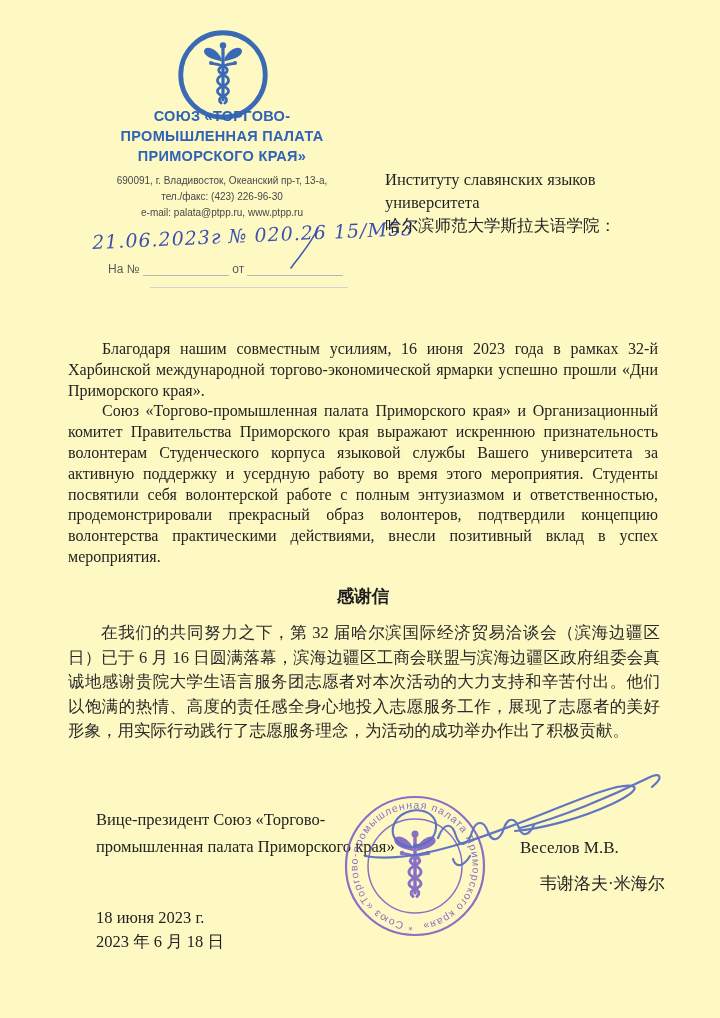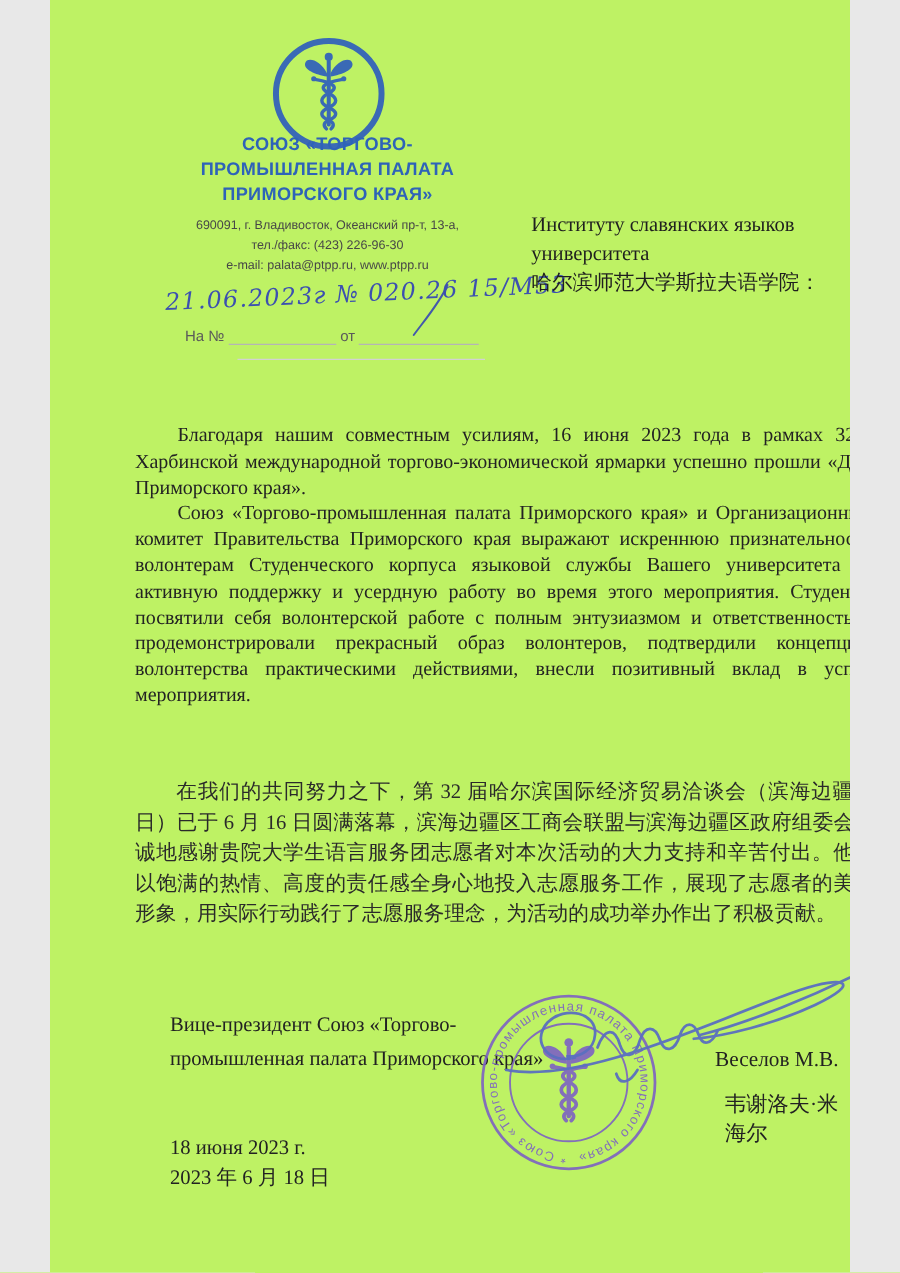--- a/index.html
+++ b/index.html
@@ -1,21 +1,21 @@
 <!DOCTYPE html>
 <html><head>
 <meta charset="utf-8">
 <style>
   html,body{margin:0;padding:0;}
   body{background:#e8e8e8;}
   .page{
     position:relative;
-    width:640px;height:1018px;
+    width:720px;height:1018px;
     margin:0 auto;
-    background:#bef264;
+    background:#fef9c3;
     overflow:hidden;
     font-family:"Liberation Serif", serif;
     color:#262626;
   }
   .abs{position:absolute;}
   
   .logo{left:175px;top:26px;width:96px;height:98px;color:#3a6ab5;}
   .orgname{
     left:72px;top:106px;width:300px;
     text-align:center;
@@ -69,21 +69,21 @@
   .body-zh{
     left:68px;top:621px;width:592px;
     font-size:16.5px;line-height:24.5px;
     text-align:justify;text-indent:33px;color:#2a2a2a;
   }
   
   .sig-pos-ru{left:96px;top:806px;width:340px;font-size:16.5px;line-height:27px;color:#222;}
   .sig-pos-zh{left:96px;top:872px;font-size:17px;color:#222;}
   .sig-date-ru{left:96px;top:908px;font-size:16.5px;color:#222;}
   .sig-date-zh{left:96px;top:931px;font-size:16.5px;color:#222;}
-  .sig-name-ru{left:532px;top:838px;font-size:17px;color:#222;}
+  .sig-name-ru{left:520px;top:838px;font-size:17px;color:#222;}
   .sig-name-zh{left:540px;top:872px;font-size:17px;color:#222;}
   
   .stamp{left:330px;top:781px;width:170px;height:170px;color:#7b5ec6;opacity:.88;}
   .stamp text{
     font-family:"Liberation Sans", sans-serif;
     font-size:10.5px;letter-spacing:1px;fill:currentColor;
   }
   .ink{left:0;top:0;width:720px;height:1018px;pointer-events:none;}
 </style>
 </head>
@@ -138,20 +138,21 @@
     <div>университета</div>
     <div>哈尔滨师范大学斯拉夫语学院：</div>
   </div>
 
 
   <div class="abs body-ru">
     <p>Благодаря нашим совместным усилиям, 16 июня 2023 года в рамках  32-й Харбинской международной торгово-экономической ярмарки успешно прошли «Дни Приморского края».</p>
     <p>Союз  «Торгово-промышленная  палата  Приморского  края»  и Организационный комитет Правительства Приморского края  выражают искреннюю признательность волонтерам Студенческого корпуса языковой службы Вашего университета за активную поддержку и усердную работу во время этого  мероприятия. Студенты посвятили себя волонтерской работе с полным энтузиазмом и ответственностью, продемонстрировали прекрасный образ волонтеров, подтвердили  концепцию волонтерства практическими действиями, внесли  позитивный вклад в успех мероприятия.</p>
   </div>
 
+  <div class="abs title-zh">感谢信</div>
 
   <div class="abs body-zh">在我们的共同努力之下，第 32 届哈尔滨国际经济贸易洽谈会（滨海边疆区日）已于 6 月 16 日圆满落幕，滨海边疆区工商会联盟与滨海边疆区政府组委会真诚地感谢贵院大学生语言服务团志愿者对本次活动的大力支持和辛苦付出。他们以饱满的热情、高度的责任感全身心地投入志愿服务工作，展现了志愿者的美好形象，用实际行动践行了志愿服务理念，为活动的成功举办作出了积极贡献。</div>
 
   <div class="abs sig-pos-ru">
     <div>Вице-президент Союз «Торгово-</div>
     <div>промышленная палата Приморского края»</div>
   </div>
   <div class="abs sig-date-ru">18 июня 2023 г.</div>
   <div class="abs sig-date-zh">2023 年 6 月 18 日</div>
   <div class="abs sig-name-ru">Веселов М.В.</div>

